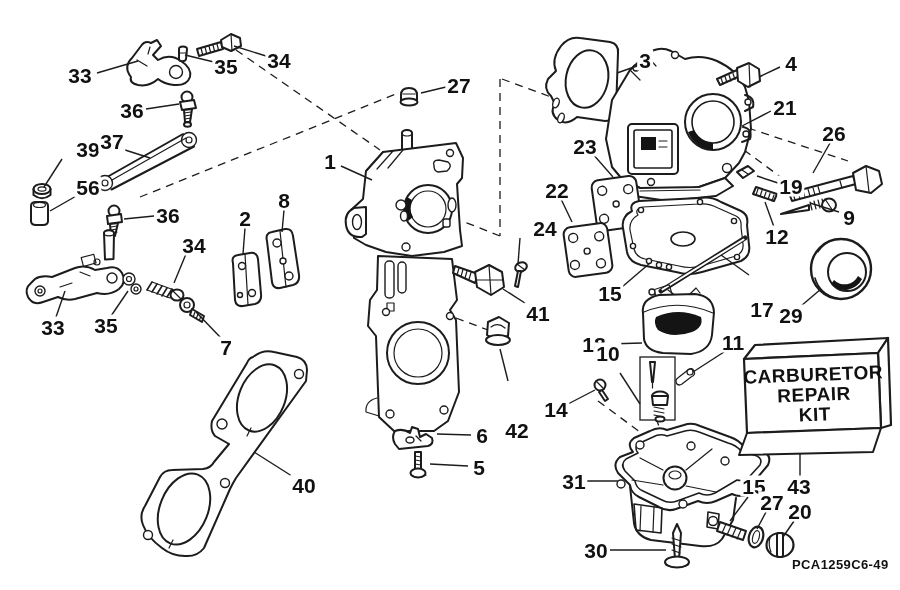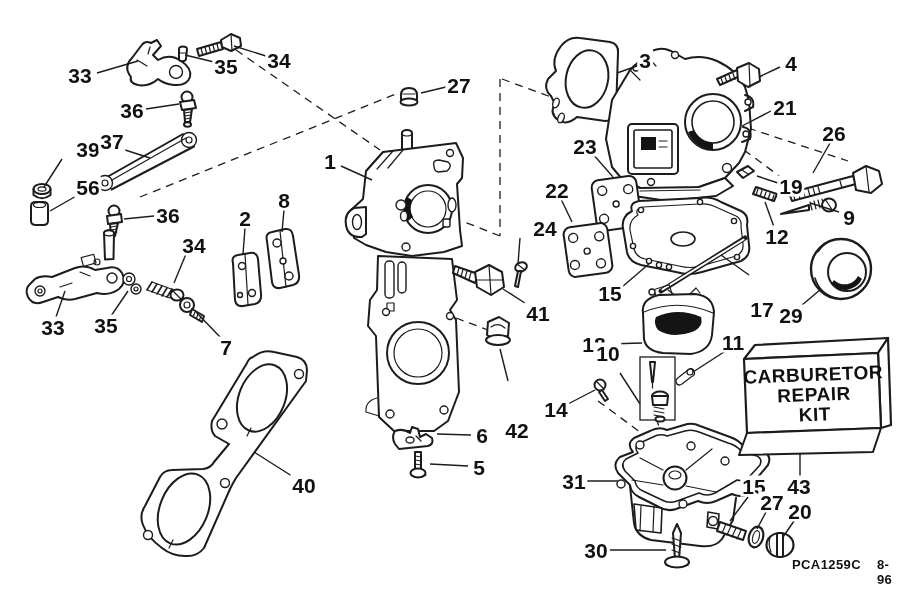--- a/index.html
+++ b/index.html
@@ -14,21 +14,21 @@
   .dash{fill:none;stroke:#1c1c1c;stroke-width:1.3;stroke-dasharray:8 6;}
   .dark{fill:#141414;stroke:none;}
   .leader{stroke:#1c1c1c;stroke-width:1.4;}
   .callout{position:absolute;transform:translate(-50%,-50%);font-weight:bold;font-size:21px;
            color:#111;background:#fff;padding:0 2px;line-height:1;white-space:nowrap;}
   #kit-text{position:absolute;left:747px;top:360px;width:134px;height:70px;
             display:flex;flex-direction:column;align-items:center;justify-content:center;
             transform:rotate(-2.2deg);font-weight:bold;font-size:19px;line-height:20px;
             color:#111;text-align:center;letter-spacing:.5px;}
   #footer-code{position:absolute;left:792px;top:557px;font-weight:bold;font-size:13px;
-               color:#111;letter-spacing:.4px;display:flex;gap:16px;}
+               color:#111;letter-spacing:.4px;display:flex;}
 </style>
 </head>
 <body>
 
 <div id="stage">
 
 <svg id="art" width="900" height="590" viewBox="0 0 900 590" xmlns="http://www.w3.org/2000/svg">
 
   <g>
     <line class="dash" x1="140" y1="197" x2="396" y2="94"></line>
@@ -420,21 +420,21 @@
 </svg>
 
 <div id="kit-text">
   <div>CARBURETOR</div>
   <div>REPAIR</div>
   <div>KIT</div>
 </div>
 
 <div id="footer-code">
   <span>PCA1259C</span>
-  <span>8-96</span>
+  <span>6-49</span>
 </div>
 
 <div id="callout-layer">
       <div class="callout" style="left: 80px; top: 75px;">33</div>
       <div class="callout" style="left: 226px; top: 66px;">35</div>
       <div class="callout" style="left: 279px; top: 60px;">34</div>
       <div class="callout" style="left: 132px; top: 110px;">36</div>
       <div class="callout" style="left: 64px; top: 149px; margin-left: 24px;">39</div>
       <div class="callout" style="left: 112px; top: 141px;">37</div>
       <div class="callout" style="left: 88px; top: 187px;">56</div>

